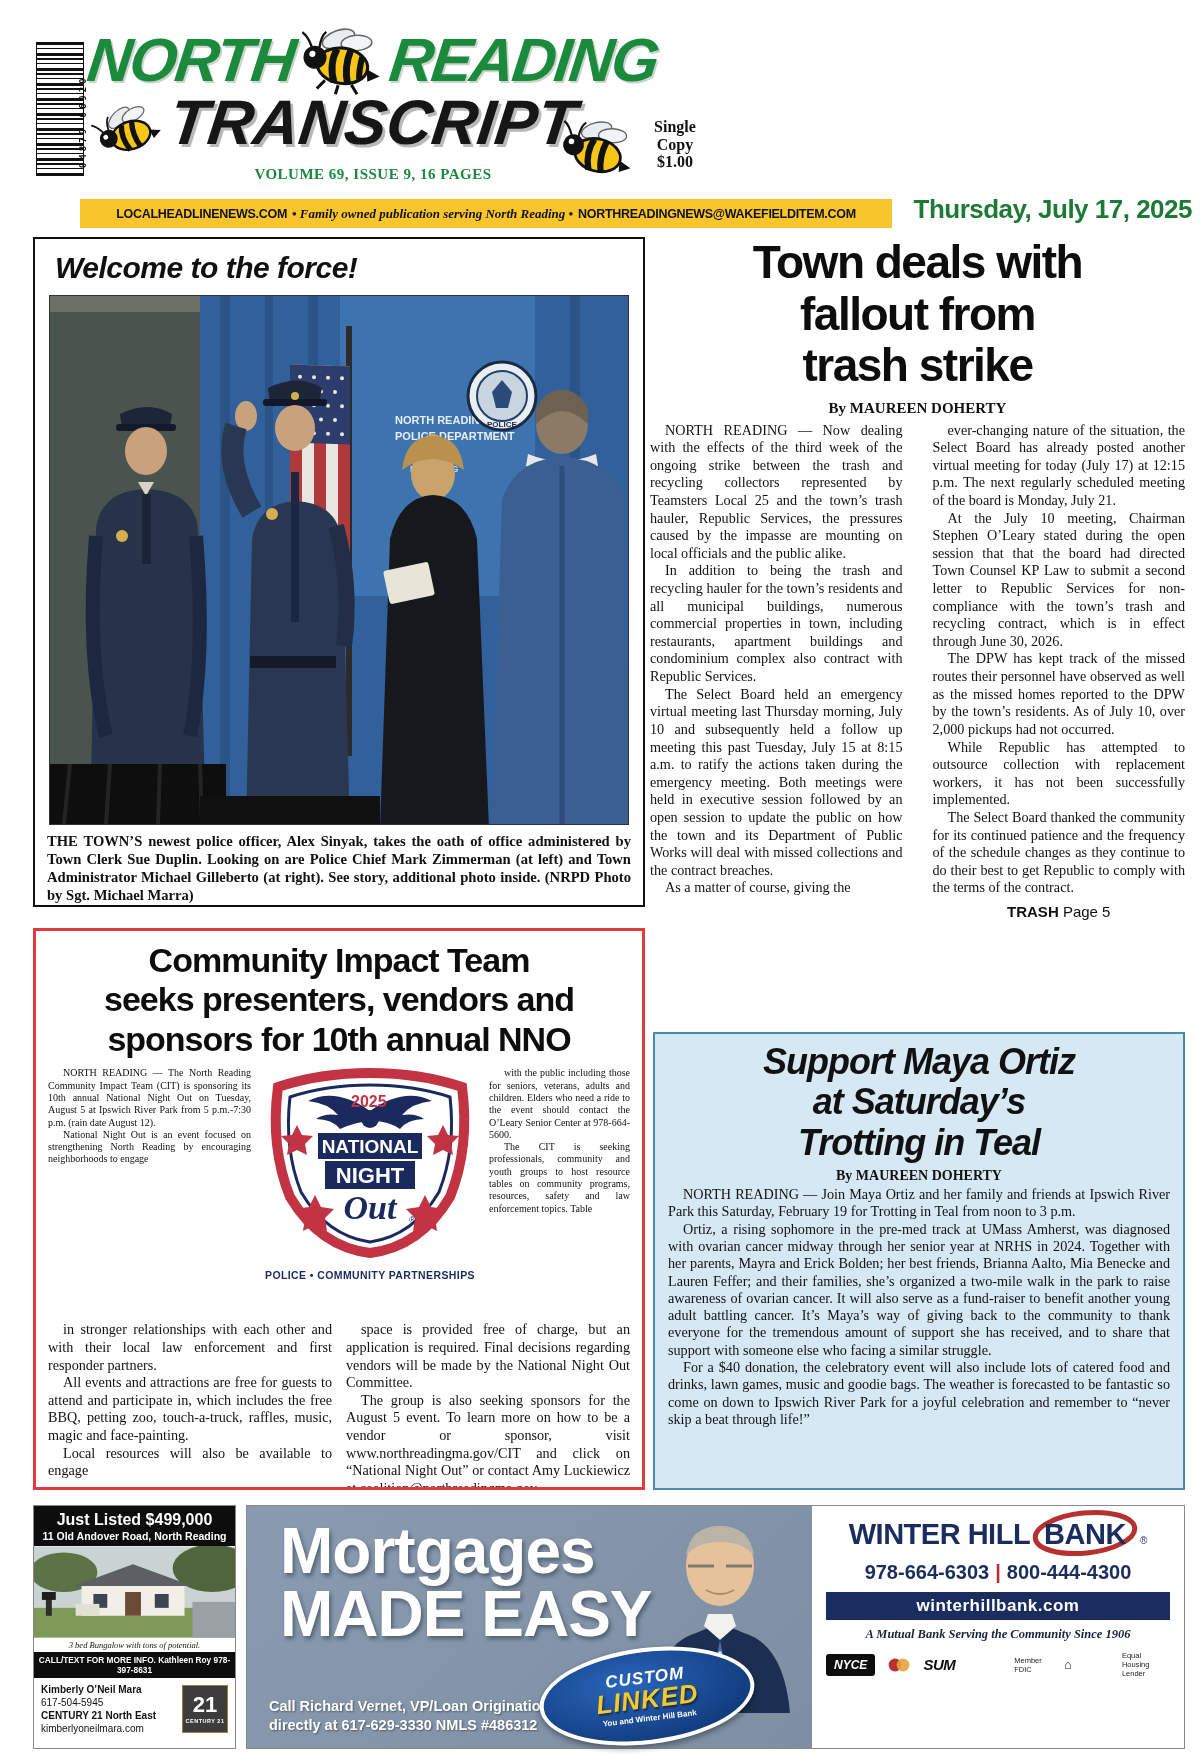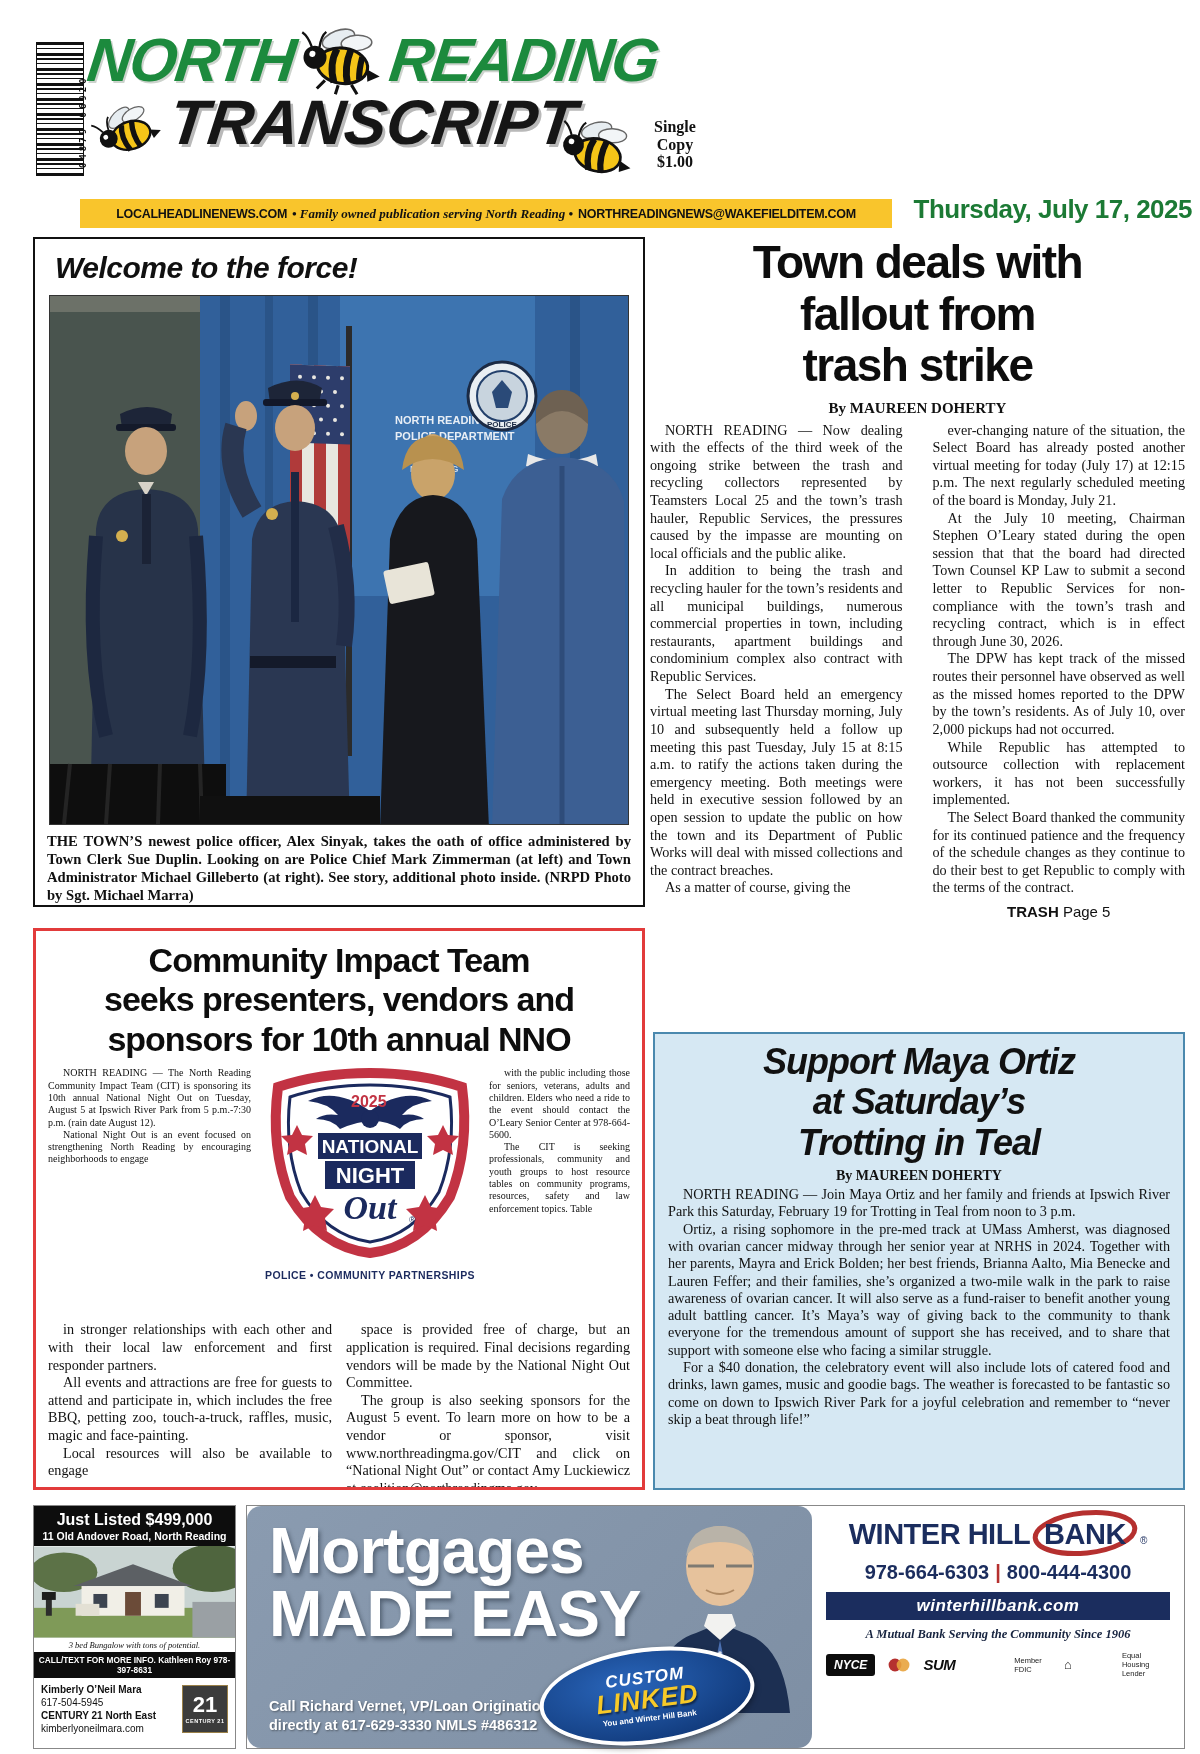--- a/index.html
+++ b/index.html
@@ -69,42 +69,42 @@
   .c21-call{background:#0d0d0d;color:#fff;font-size:8.3px;font-weight:700;text-align:center;padding:3px 2px;}
   .c21-foot{display:flex;justify-content:space-between;align-items:center;padding:5px 7px;}
   .c21-agent{font-size:10px;line-height:1.3;}
   .c21-agent .b{font-weight:800;}
   .c21-logo{width:44px;height:46px;background:#3c3c3c;color:#ffffff;display:flex;flex-direction:column;
     align-items:center;justify-content:center;border:1px solid #9a8048;}
   .c21-logo .num{font:800 22px "Liberation Sans",sans-serif;line-height:1;}
   .c21-logo .word{font:700 5.5px "Liberation Sans",sans-serif;letter-spacing:.5px;margin-top:2px;}
   .whb-ad{position:absolute;left:246px;top:1505px;width:939px;height:244px;border:1px solid #888;box-sizing:border-box;
     display:flex;background:#fff;font-family:"Liberation Sans",sans-serif;}
-  .whb-left{width:565px;background:linear-gradient(135deg,#8a9bb0,#7e8fa4);color:#fff;padding:14px 0 0 22px;position:relative;box-sizing:border-box;border-radius:14px;}
+  .whb-left{width:565px;background:linear-gradient(135deg,#8a9bb0,#7e8fa4);color:#fff;padding:14px 0 0 33px;position:relative;box-sizing:border-box;}
   .mort-big{font-weight:900;font-size:64px;line-height:.98;letter-spacing:-1px;text-shadow:2px 3px 4px rgba(20,30,45,.45);}
   .mort-contact{position:absolute;left:22px;bottom:12px;font-weight:700;font-size:14.5px;line-height:1.35;text-shadow:1px 1px 2px rgba(0,0,0,.4);}
   .loan-man{position:absolute;left:383px;top:2px;width:180px;height:205px;}
   .whb-badge{position:absolute;left:292px;top:142px;width:208px;height:88px;border-radius:50%;
     background:radial-gradient(ellipse at 40% 35%,#2a66bb,#123c7e 75%);border:4px solid #fff;
     box-shadow:0 3px 6px rgba(0,0,0,.4);transform:rotate(-7deg);display:flex;flex-direction:column;
     align-items:center;justify-content:center;z-index:5;}
   .badge-custom{font:italic 900 17px "Liberation Sans",sans-serif;color:#fff;letter-spacing:1px;line-height:1;}
   .badge-linked{font:italic 900 26px "Liberation Sans",sans-serif;color:#f7c928;letter-spacing:1px;line-height:1;text-shadow:1px 2px 2px rgba(0,0,0,.5);}
   .badge-sub{font:700 8px "Liberation Sans",sans-serif;color:#fff;margin-top:2px;}
   .whb-right{flex:1;background:#fff;display:flex;flex-direction:column;align-items:center;padding:12px 14px 6px;box-sizing:border-box;}
   .whb-logo{display:flex;align-items:baseline;gap:8px;color:#1b2d5e;}
   .whb-n1{font-weight:900;font-size:29px;letter-spacing:-.5px;}
   .whb-bank{position:relative;display:inline-block;padding:0 6px;}
   .whb-n2{font-weight:900;font-size:29px;letter-spacing:-.5px;position:relative;z-index:2;}
   .whb-swoosh{position:absolute;left:-8px;top:-9px;width:110px;height:48px;z-index:1;}
   .whb-reg{font-size:10px;vertical-align:super;}
   .whb-phones{margin-top:10px;font-weight:900;font-size:20px;color:#1b2d5e;}
   .whb-phones .sep{color:#b5302f;margin:0 6px;}
   .whb-web{margin-top:8px;background:#1b2d5e;color:#fff;font-weight:800;font-size:17px;
-    width:100%;text-align:center;padding:4px 0;letter-spacing:.5px;font-style:italic;}
+    width:100%;text-align:center;padding:4px 0;letter-spacing:.5px;}
   .whb-tag{margin-top:7px;font:italic 700 12.5px "Liberation Serif",serif;color:#16233f;}
   .whb-logos{display:flex;align-items:center;gap:12px;margin-top:9px;}
   .nyce{background:#0d0d0d;color:#fff;font:italic 900 12px "Liberation Sans",sans-serif;padding:4px 8px;border-radius:3px;}
   .sum{font:italic 900 15px "Liberation Sans",sans-serif;color:#0d0d0d;letter-spacing:-.5px;}
   .fine{font:400 7.5px "Liberation Sans",sans-serif;color:#222;line-height:1.2;text-align:left;margin-left:47px;}
   .eh{display:flex;align-items:center;gap:3px;}
   .eh-house{font-size:13px;color:#222;}
 </style>
 </head>
 <body>
@@ -166,20 +166,21 @@
         <path d="M70 38 q-6 23 2 45" stroke-width="9"></path>
         <circle cx="25" cy="54" r="15" fill="#111" stroke="none"></circle>
         <circle cx="21" cy="50" r="4" fill="#fff" stroke="none"></circle>
         <path d="M19 41 q-7 -13 -15 -17" stroke-width="3"></path>
         <path d="M29 40 q0 -15 6 -21" stroke-width="3"></path>
         <path d="M94 60 l18 7 -15 9 z" fill="#111" stroke="none"></path>
       </g>
     </svg>
   </span>
 
+  <div class="volume">VOLUME 69, ISSUE 9, 16 PAGES</div>
   <div class="single-copy">Single Copy $1.00</div>
 
   <div class="banner">
     <span class="site">LOCALHEADLINENEWS.COM</span>
     <span class="mid">• Family owned publication serving North Reading •</span>
     <span class="site">NORTHREADINGNEWS@WAKEFIELDITEM.COM</span>
   </div>
   <div class="dateline">Thursday, July 17, 2025</div>
 
   <div class="welcome-box">

